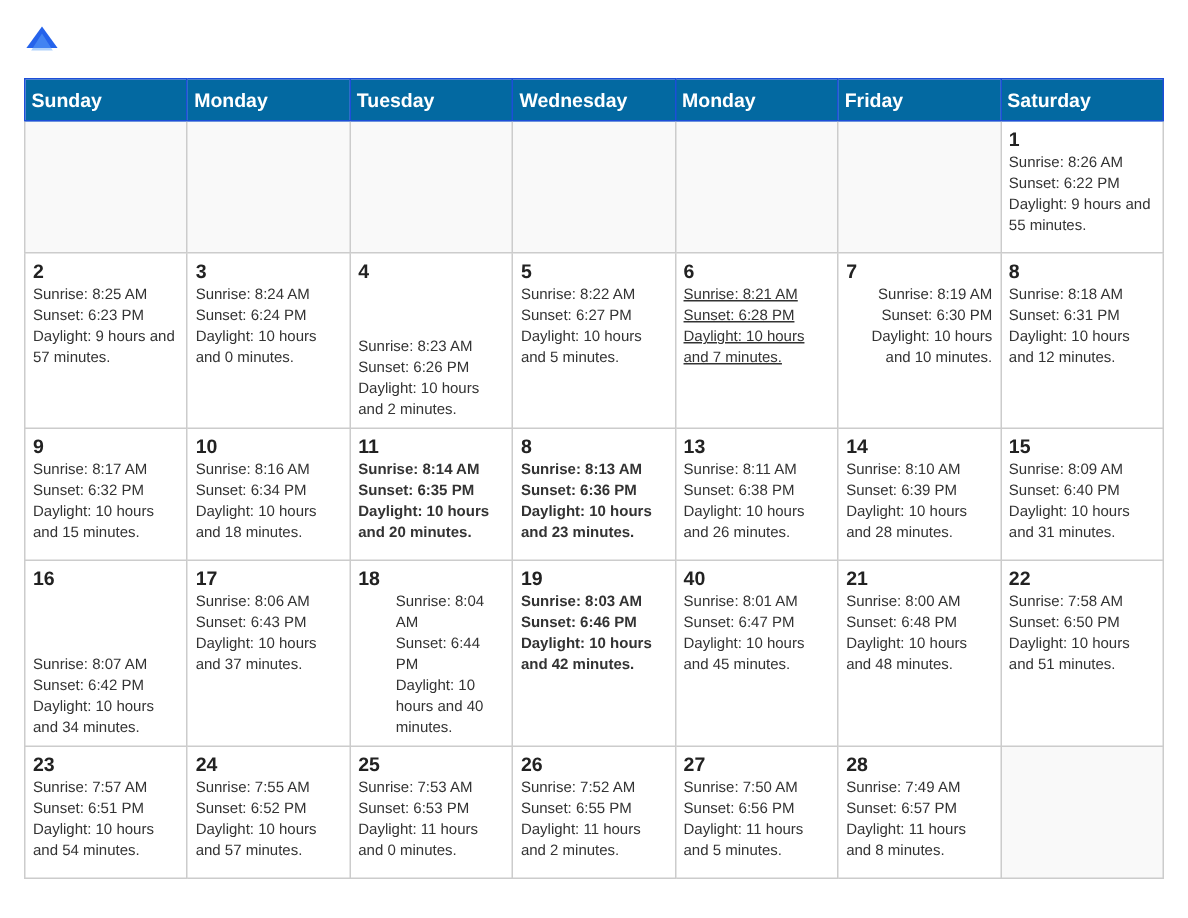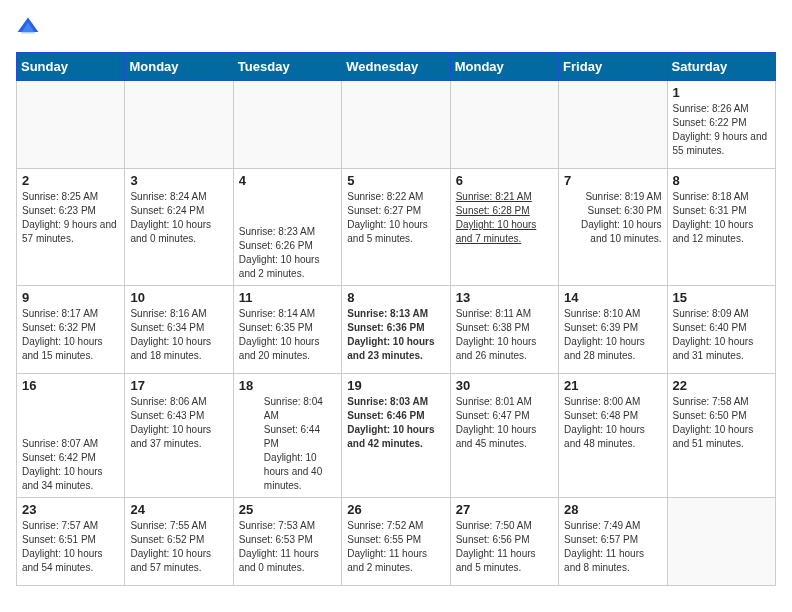--- a/index.html
+++ b/index.html
@@ -183,21 +183,21 @@
 Daylight: 10 hours and 15 minutes.</div>
         </td>
         <td>
           <div class="day-number">10</div>
           <div class="day-info" style="white-space: pre-line;">Sunrise: 8:16 AM
 Sunset: 6:34 PM
 Daylight: 10 hours and 18 minutes.</div>
         </td>
         <td>
           <div class="day-number">11</div>
-          <div class="day-info" style="white-space: pre-line;">Sunrise: 8:14 AM
+          <div class="day-info" style="white-space: pre-line; font-weight: bold;">Sunrise: 8:14 AM
 Sunset: 6:35 PM
 Daylight: 10 hours and 20 minutes.</div>
         </td>
         <td>
           <div class="day-number">8</div>
           <div class="day-info" style="white-space: pre-line; font-weight: bold;">Sunrise: 8:13 AM
 Sunset: 6:36 PM
 Daylight: 10 hours and 23 minutes.</div>
         </td>
         <td>
@@ -238,21 +238,21 @@
 Sunset: 6:44 PM
 Daylight: 10 hours and 40 minutes.</div>
         </td>
         <td>
           <div class="day-number">19</div>
           <div class="day-info" style="white-space: pre-line; font-weight: bold;">Sunrise: 8:03 AM
 Sunset: 6:46 PM
 Daylight: 10 hours and 42 minutes.</div>
         </td>
         <td>
-          <div class="day-number">30</div>
+          <div class="day-number">40</div>
           <div class="day-info" style="white-space: pre-line;">Sunrise: 8:01 AM
 Sunset: 6:47 PM
 Daylight: 10 hours and 45 minutes.</div>
         </td>
         <td>
           <div class="day-number">21</div>
           <div class="day-info" style="white-space: pre-line;">Sunrise: 8:00 AM
 Sunset: 6:48 PM
 Daylight: 10 hours and 48 minutes.</div>
         </td>

